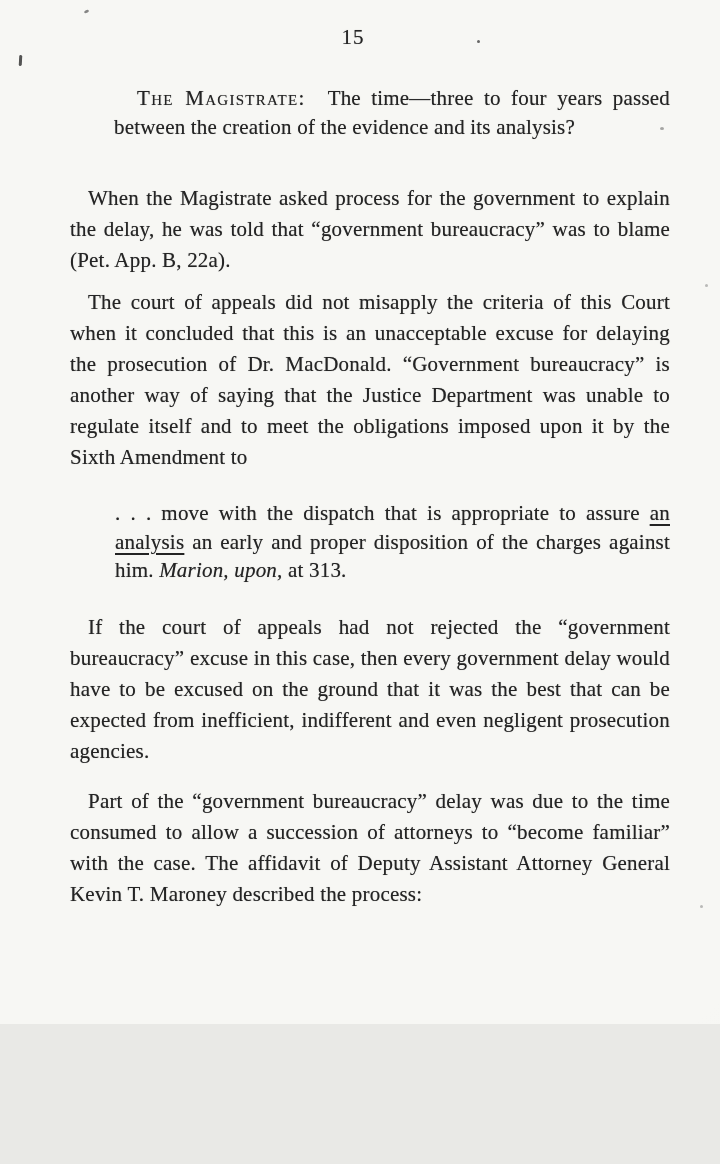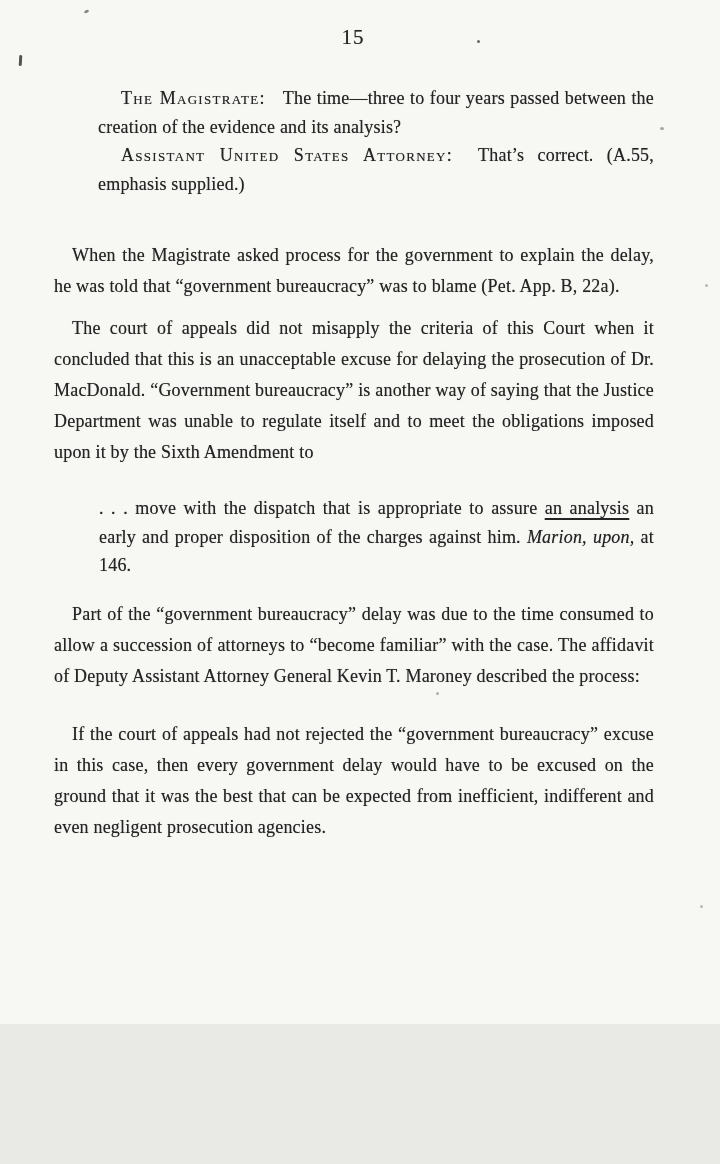--- a/index.html
+++ b/index.html
@@ -22,24 +22,24 @@
     top: 25px;
     left: 0;
     width: 706px;
     text-align: center;
     font-size: 21px;
     letter-spacing: 1px;
     text-shadow: 0 0 0.7px rgba(30,30,30,0.5);
   }
   .content {
     position: absolute;
-    left: 54px;
+    left: 70px;
     top: 84px;
     width: 600px;
-    font-size: 18px;
+    font-size: 21px;
     line-height: 31px;
     text-align: justify;
     text-shadow: 0 0 0.7px rgba(30,30,30,0.5);
     letter-spacing: 0.2px;
   }
   p { margin: 0; }
   .quote { line-height: 28.5px; }
   .transcript { margin-left: 44px; }
   .transcript .qline { text-indent: 23px; }
   .speaker {
@@ -72,35 +72,31 @@
 
   <div class="page-number">15</div>
 
   <div class="content">
 
     <div class="quote transcript">
       <p class="qline">
         <span class="speaker">The Magistrate:</span>
         <span>The time—three to four years passed between the creation of the evidence and its analysis?</span>
       </p>
-      <p class="qline">
-        <span class="speaker">Assistant United States Attorney:</span>
-        <span>That’s correct. (A.55, emphasis supplied.)</span>
-      </p>
     </div>
 
     <p class="para p1">When the Magistrate asked process for the government to explain the delay, he was told that “government bureaucracy” was to blame (Pet. App. B, 22a).</p>
 
     <p class="para p2">The court of appeals did not misapply the criteria of this Court when it concluded that this is an unacceptable excuse for delaying the prosecution of Dr. MacDonald. “Government bureaucracy” is another way of saying that the Justice Department was unable to regulate itself and to meet the obligations imposed upon it by the Sixth Amendment to</p>
 
-    <div class="quote citation"><span>. . . move with the dispatch that is appropriate to assure </span><span class="ul">an analysis</span><span> an early and proper disposition of the charges against him. </span><span class="it">Marion, upon,</span><span> at 146.</span></div>
+    <div class="quote citation"><span>. . . move with the dispatch that is appropriate to assure </span><span class="ul">an analysis</span><span> an early and proper disposition of the charges against him. </span><span class="it">Marion, upon,</span><span> at 313.</span></div>
+
+    <p class="para p3">If the court of appeals had not rejected the “government bureaucracy” excuse in this case, then every government delay would have to be excused on the ground that it was the best that can be expected from inefficient, indifferent and even negligent prosecution agencies.</p>
 
     <p class="para p4">Part of the “government bureaucracy” delay was due to the time consumed to allow a succession of attorneys to “become familiar” with the case. The affidavit of Deputy Assistant Attorney General Kevin T. Maroney described the process:</p>
-
-    <p class="para p3">If the court of appeals had not rejected the “government bureaucracy” excuse in this case, then every government delay would have to be excused on the ground that it was the best that can be expected from inefficient, indifferent and even negligent prosecution agencies.</p>
 
   </div>
 
   <div class="speck" style="left:84px; top:10px; width:5px; height:3px; transform:rotate(-25deg); opacity:.55;"></div>
   <div class="speck" style="left:477px; top:40px; width:3px; height:3px; opacity:.7;"></div>
   <div class="speck" style="left:19px; top:55px; width:3px; height:11px; border-radius:2px; transform:rotate(3deg); opacity:.8;"></div>
   <div class="speck" style="left:660px; top:127px; width:4px; height:3px; opacity:.4;"></div>
   <div class="speck" style="left:705px; top:284px; width:3px; height:3px; opacity:.3;"></div>
   <div class="speck" style="left:436px; top:692px; width:3px; height:3px; opacity:.35;"></div>
   <div class="speck" style="left:700px; top:905px; width:3px; height:3px; opacity:.3;"></div>

